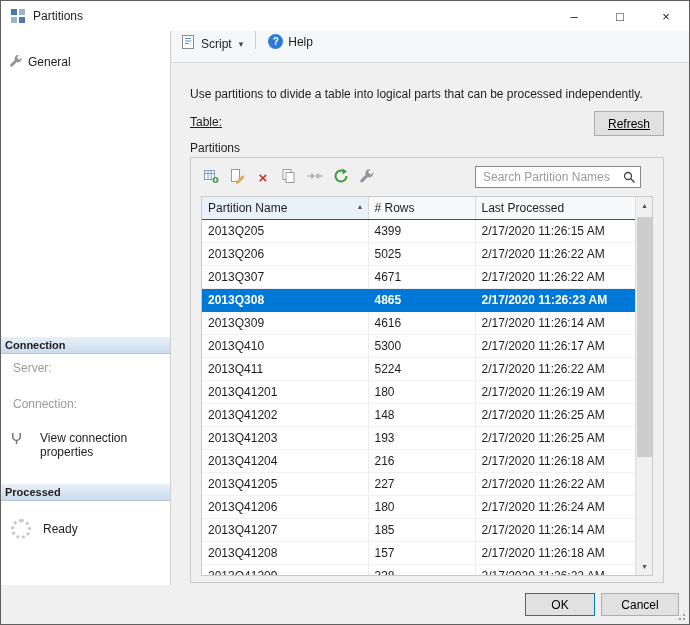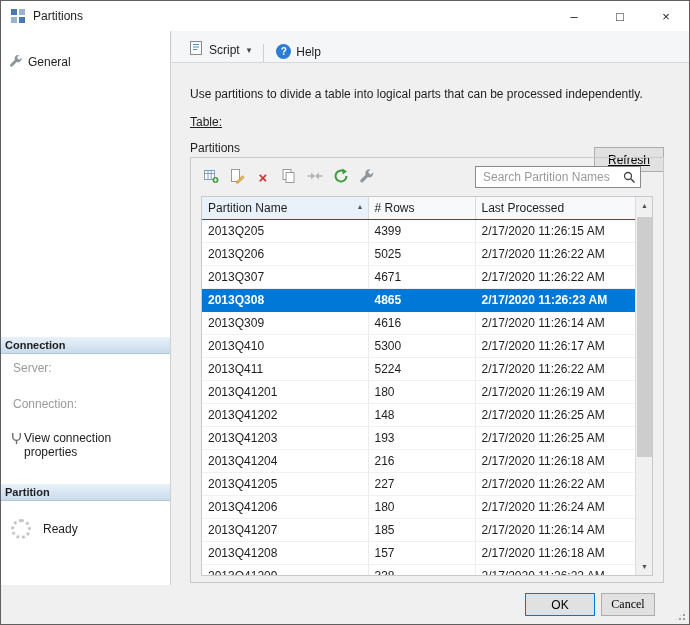--- a/index.html
+++ b/index.html
@@ -18,41 +18,41 @@
   
   .sidebar { position:absolute; top:30px; left:0; width:170px; height:556px; background:#fff; border-right:1px solid #cfcfcf; }
   .panel-header { position:absolute; left:0; right:0; height:17px; background:linear-gradient(#e9f1fa,#c9dbec); border-bottom:1px solid #b3c6d8; font-weight:bold; font-size:11px; padding:2px 4px 0 4px; }
   .h-select { top:0; }
   .h-connection { top:306px; }
   .h-progress { top:453px; }
   .page-item { position:absolute; top:22px; left:8px; display:flex; align-items:center; gap:5px; height:18px; }
   .muted { color:#9a9a9a; }
   .srv-label { position:absolute; top:330px; left:12px; }
   .conn-label { position:absolute; top:366px; left:12px; }
-  .view-props { position:absolute; top:400px; left:8px; display:flex; align-items:flex-start; gap:0; width:158px; }
+  .view-props { position:absolute; top:400px; left:8px; display:flex; align-items:flex-start; gap:16px; width:158px; }
   .progress-row { position:absolute; top:488px; left:10px; display:flex; align-items:center; gap:12px; }
   .spinner { width:20px; height:20px; border:3px dotted #c6c6c6; border-radius:50%; display:inline-block; }
 
   
   .main { position:absolute; top:30px; left:171px; right:0; height:556px; background:#f0f0f0; }
-  .main-toolbar { height:32px; background:#f5f6f7; border-bottom:1px solid #d8d8d8; display:flex; align-items:flex-end; padding-left:10px; }
+  .main-toolbar { height:32px; background:#f5f6f7; border-bottom:1px solid #d8d8d8; display:flex; align-items:flex-start; padding-left:2px; }
   .tb-btn { display:flex; align-items:center; gap:5px; padding:3px 6px; }
   .tb-dd { font-size:9px; color:#444; margin-left:2px; }
   .tb-sep { width:1px; height:18px; background:#d0d0d0; margin:0 6px; }
   .help-badge { width:15px; height:15px; border-radius:50%; background:#2c7cd6; color:#fff; font-weight:bold; font-size:10px; display:flex; align-items:center; justify-content:center; }
 
   .desc { position:absolute; left:18px; top:56px; white-space:nowrap; }
 
   .row-controls { position:absolute; left:18px; top:80px; width:474px; height:22px; }
   .table-label { position:absolute; left:0; top:4px; }
   .u { text-decoration:underline; }
   .combo { position:absolute; left:112px; top:0; width:285px; height:22px; background:#fff; border:1px solid #7a7a7a; display:flex; align-items:center; padding:0 7px; }
   .combo-value { flex:1; }
   .btn { height:23px; background:#e1e1e1; border:1px solid #adadad; font-family:inherit; font-size:12px; }
-  .refresh { position:absolute; right:0; top:0; width:70px; height:25px;margin-top:36px; }
+  .refresh { position:absolute; right:0; top:0; width:70px; height:25px; }
 
   .group-label { position:absolute; left:18px; top:110px; }
   .group-box { position:absolute; left:18px; top:126px; width:474px; height:426px; border:1px solid #c9c9c9; }
 
   .grid-toolbar { position:absolute; left:8px; top:6px; right:8px; height:26px; display:flex; align-items:center; gap:2px; }
   .icon-btn { width:24px; height:22px; display:flex; align-items:center; justify-content:center; border:1px solid transparent; }
   .del-glyph { color:#c93535; font-weight:bold; font-size:15px; line-height:1; }
   .search { position:absolute; right:14px; top:2px; width:166px; height:22px; }
   .search input { width:100%; height:100%; border:1px solid #8a8a8a; padding:0 24px 0 7px; font-family:inherit; font-size:12px; color:#1e1e1e; }
   .search input::placeholder { color:#9a9a9a; }
@@ -69,21 +69,21 @@
 
   .vscroll { position:absolute; right:0; top:0; width:17px; height:100%; background:#f0f0f0; border-left:1px solid #dcdcdc; }
   .sc-arrow { position:absolute; left:0; width:17px; height:17px; display:flex; align-items:center; justify-content:center; font-size:7px; color:#505050; }
   .sc-up { top:0; }
   .sc-down { bottom:0; }
   .sc-thumb { position:absolute; left:1px; top:20px; width:15px; height:240px; background:#cdcdcd; }
 
   
   .footer { position:absolute; left:0; bottom:0; width:100%; height:39px; background:#f0f0f0; }
   .ok { position:absolute; left:524px; top:8px; width:70px; border:1px solid #0078d7; }
-  .cancel { position:absolute; left:600px; top:8px; width:54px;font-family:Liberation Serif, serif; }
+  .cancel { position:absolute; left:600px; top:8px; width:78px; }
   .grip { position:absolute; right:2px; bottom:2px; width:13px; height:13px;
           background-image:radial-gradient(#9e9e9e 1px, transparent 1.3px);
           background-size:4px 4px; clip-path:polygon(100% 0, 100% 100%, 0 100%); }
 </style>
 </head>
 <body>
 
 <div class="window">
 
   <div class="titlebar">
@@ -119,21 +119,21 @@
     <div class="view-props">
       <span>
         <svg width="15" height="15" viewBox="0 0 16 16">
             <path d="M4 2v4a4 4 0 0 0 8 0V2" fill="none" stroke="#6d6d6d" stroke-width="1.5"></path>
             <path d="M8 10v4" stroke="#6d6d6d" stroke-width="1.5"></path>
           </svg>
       </span>
       <span>View connection properties</span>
     </div>
 
-    <div class="panel-header h-progress">Partition</div>
+    <div class="panel-header h-progress">Processed</div>
     <div class="progress-row">
       <span class="spinner"></span>
       <span>Ready</span>
     </div>
   </div>
 
   <div class="main">
     <div class="main-toolbar">
       <div class="tb-btn">
         <span>

